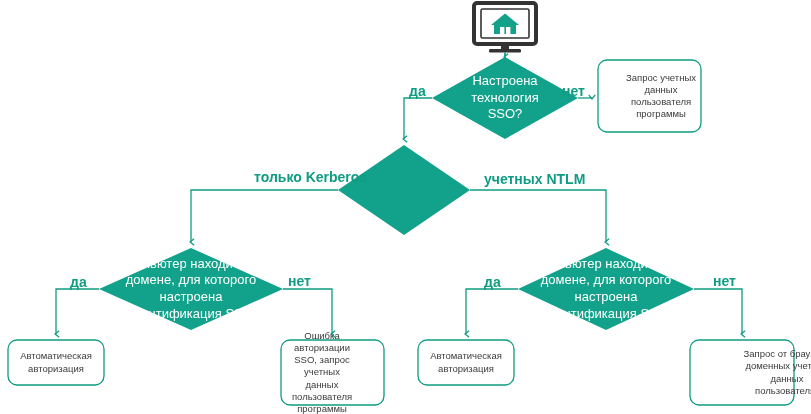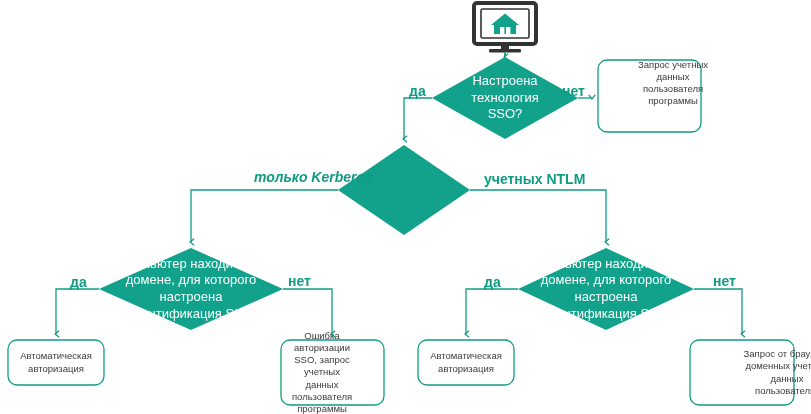--- a/index.html
+++ b/index.html
@@ -111,21 +111,21 @@
 
     <path d="M518,289 L466,289 L466,334" fill="none" stroke="#0f9c83" stroke-width="1.3" marker-end="url(#arrow)"></path>
 
     <path d="M694,289 L742,289 L742,334" fill="none" stroke="#0f9c83" stroke-width="1.3" marker-end="url(#arrow)"></path>
   </svg>
 
   <div class="node-text diamond-text" style="left:447px; top:74px; width:116px; height:48px;">Настроена
 технология
 SSO?</div>
 
-  <div class="node-text box-text" style="left:600px; top:49px; width:122px; height:68px;padding-left:12px;">Запрос учетных
+  <div class="node-text box-text" style="left:600px; top:62px; width:122px; height:68px;">Запрос учетных
 данных
 пользователя
 программы</div>
 
 
   <div class="node-text diamond-text" style="left:111px; top:260px; width:160px; height:58px;">Компьютер находится в
 домене, для которого
 настроена
 аутентификация SSO?</div>
 
@@ -147,21 +147,21 @@
 
   <div class="node-text box-text" style="left:692px; top:342px; width:100px; height:61px;padding-left:45px;">Запрос от браузера
 доменных учетных
 данных
 пользователя*</div>
 
   <div class="edge-label" style="left:409px; top:83px;">да</div>
 
   <div class="edge-label" style="left:562px; top:83px;">нет</div>
 
-  <div class="edge-label" style="left:254px; top:169px;font-style:italic;">только Kerberos</div>
+  <div class="edge-label" style="left:254px; top:169px;">только Kerberos</div>
 
   <div class="edge-label" style="left:484px; top:171px;">учетных NTLM</div>
 
   <div class="edge-label" style="left:70px; top:274px;">да</div>
 
   <div class="edge-label" style="left:288px; top:273px;">нет</div>
 
   <div class="edge-label" style="left:484px; top:274px;">да</div>
 
   <div class="edge-label" style="left:713px; top:273px;">нет</div>

